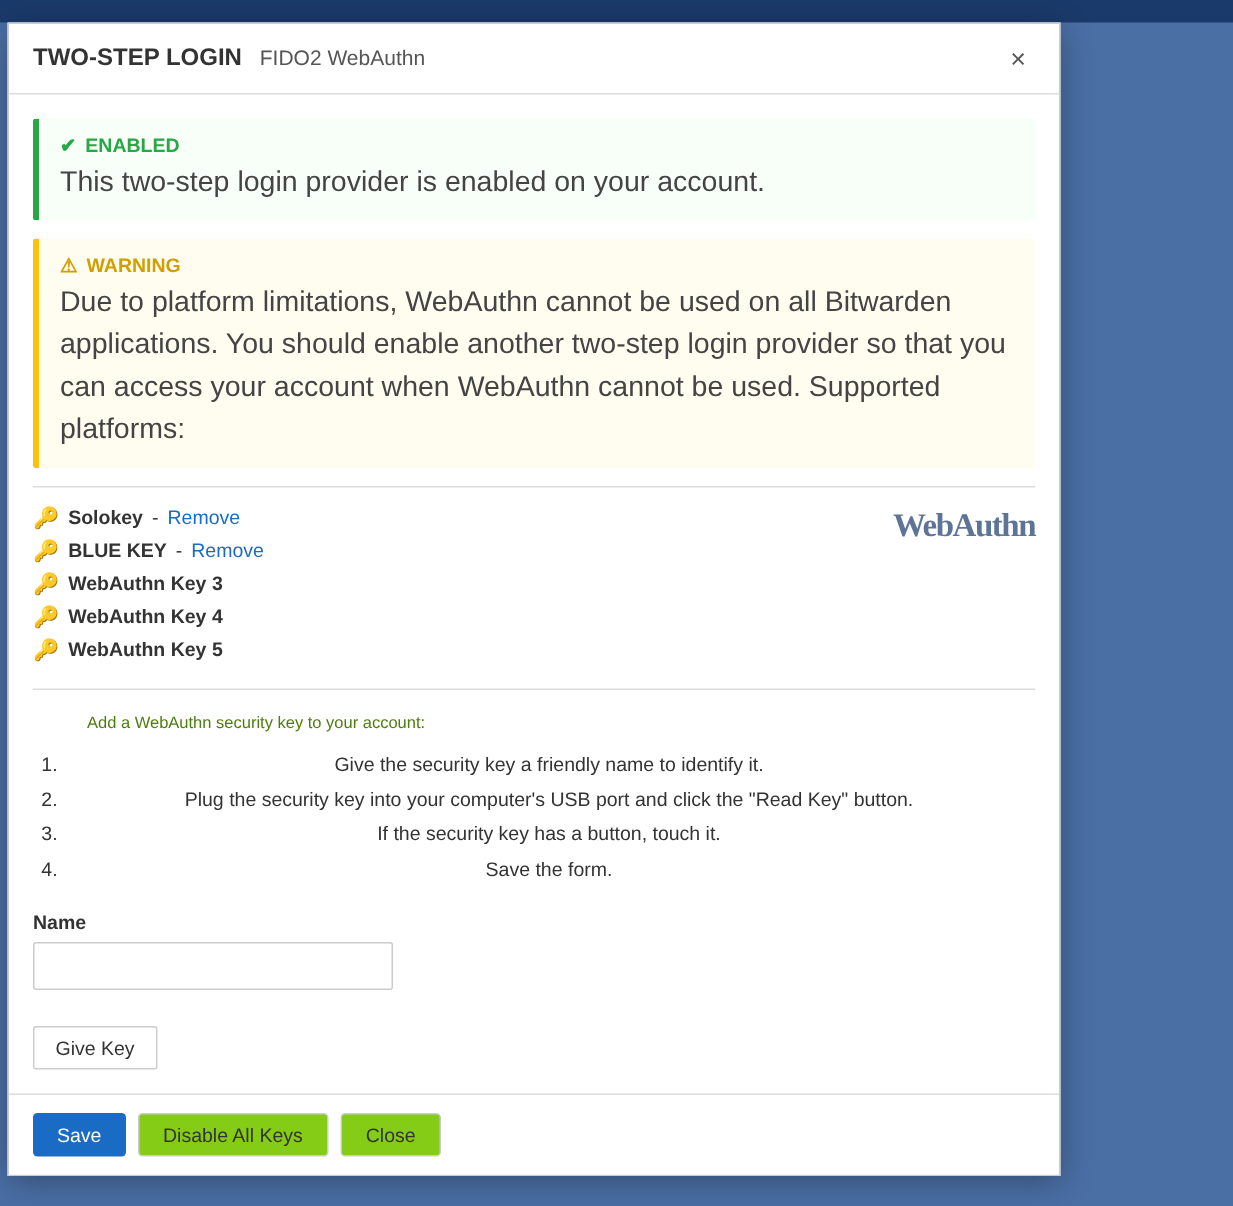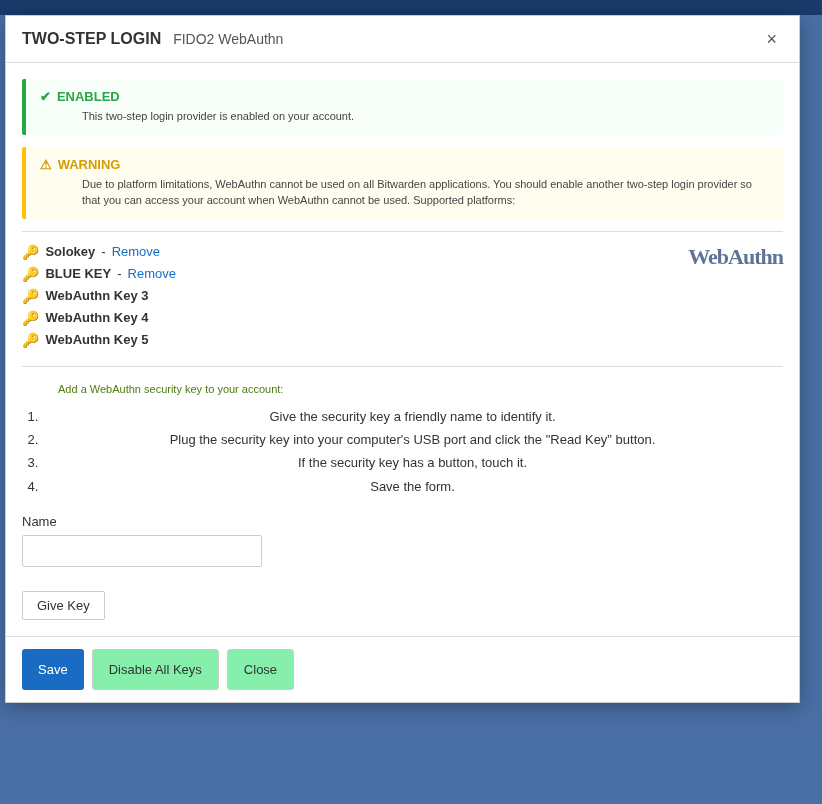--- a/index.html
+++ b/index.html
@@ -19,21 +19,21 @@
       top: 0; left: 0;
       width: 822px;
       height: 15px;
       background: #1a3a6b;
     }
 
     .modal {
       position: absolute;
       top: 15px;
       left: 5px;
-      width: 795px;
+      width: 702px;
       background: #fff;
       border: 1px solid #ccc;
       box-shadow: 0 4px 20px rgba(0,0,0,0.3);
     }
 
     .modal-header {
       display: flex;
       align-items: center;
       justify-content: space-between;
       padding: 12px 16px;
@@ -95,22 +95,21 @@
       gap: 6px;
       margin-bottom: 4px;
     }
 
     .alert-success .alert-title { color: #28a745; }
     .alert-warning .alert-title { color: #d39e00; }
 
     .alert p {
       color: #444;
       line-height: 1.5;
-      font-size: 11px;
-      margin-left: 42px;
+      font-size: 19px;
     }
 
     .alert ul {
       margin-top: 8px;
       margin-left: 20px;
     }
 
     .alert ul li {
       font-size: 13px;
       color: #444;
@@ -189,21 +188,21 @@
 
     .form-group {
       margin-bottom: 14px;
     }
 
     .form-label {
       display: block;
       font-size: 13px;
       color: #333;
       margin-bottom: 6px;
-      font-weight: normal;
+      font-weight: bold;
     }
 
     .form-input {
       width: 240px;
       height: 32px;
       border: 1px solid #ccc;
       padding: 4px 8px;
       font-size: 13px;
       border-radius: 2px;
       display: block;
@@ -232,22 +231,22 @@
       padding: 7px 16px;
       background: #1a6bc4;
       color: #fff;
       border: none;
       border-radius: 3px;
       font-size: 13px;
       cursor: pointer;
     }
 
     .btn-secondary {
-      padding: 12px 16px;
-      background: #86efac;
+      padding: 0 16px;
+      background: #84cc16;
       color: #333;
       border: 1px solid #ccc;
       border-radius: 3px;
       font-size: 13px;
       cursor: pointer;
     }
   </style>
 </head>
 <body>
 

